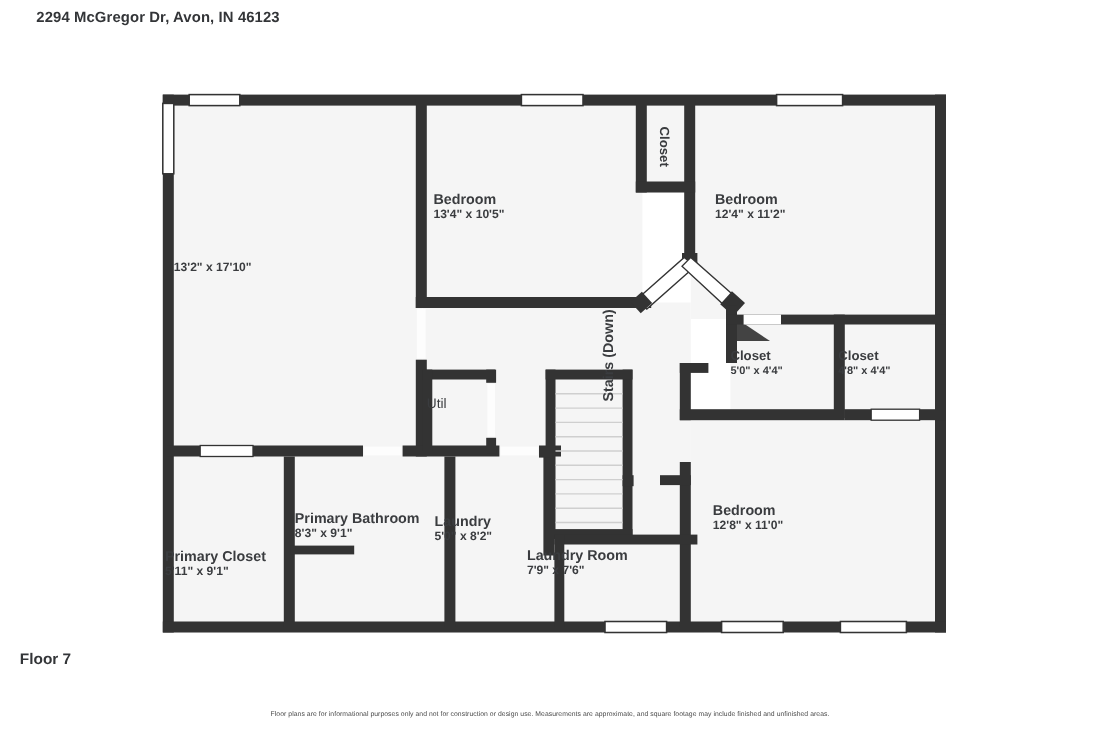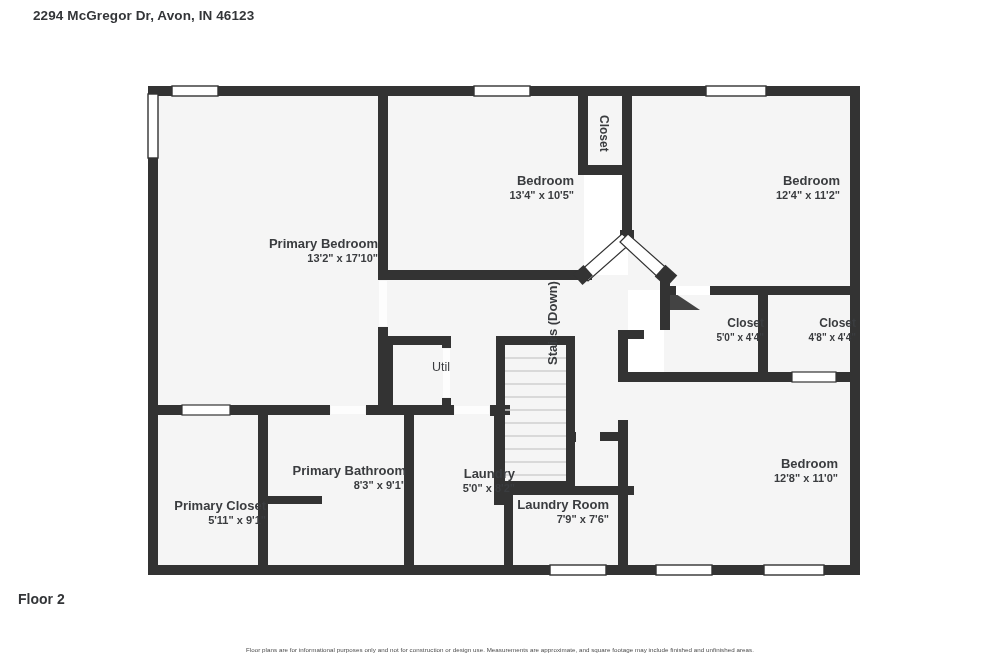--- a/index.html
+++ b/index.html
@@ -44,21 +44,21 @@
   }
   #plan {
     position: absolute;
     left: 0;
     top: 0;
     width: 1000px;
     height: 667px;
   }
   .room-label {
     position: absolute;
-    text-align: right;
+    text-align: left;
     color: #3a3c3f;
     pointer-events: none;
     white-space: nowrap;
   }
   .room-label .rname {
     font-size: 13px;
     font-weight: bold;
     line-height: 15px;
     display: block;
   }
@@ -228,21 +228,20 @@
   <g fill="#fdfdfd">
     <rect x="379" y="281" width="8" height="45"></rect>
     <rect x="331" y="406" width="34" height="8"></rect>
     <rect x="455" y="406" width="34" height="8"></rect>
     <rect x="443" y="349" width="7" height="48"></rect>
   </g>
 
 </svg>
 
 <div class="room-label" style="left:158px; top:236px; width:220px;">
-  <span class="rname">Primary Bedroom</span>
   <span class="rdim">13'2" x 17'10"</span>
 </div>
 
 <div class="room-label" style="left:394px; top:173px; width:180px;">
   <span class="rname">Bedroom</span>
   <span class="rdim">13'4" x 10'5"</span>
 </div>
 
 <div class="room-label" style="left:650px; top:173px; width:190px;">
   <span class="rname">Bedroom</span>
@@ -289,15 +288,15 @@
 
 <div class="room-label" style="left:479px; top:497px; width:130px;">
   <span class="rname">Laundry Room</span>
   <span class="rdim">7'9" x 7'6"</span>
 </div>
 
 <div class="vert-label" style="left:545px; top:365px; font-size:13px; transform: rotate(-90deg); transform-origin: 0 0;">
   <span>Stairs (Down)</span>
 </div>
 
-<div id="floor-label">Floor 2</div>
+<div id="floor-label">Floor 7</div>
 
 <div id="disclaimer">Floor plans are for informational purposes only and not for construction or design use. Measurements are approximate, and square footage may include finished and unfinished areas.</div>
 
 </body></html>

